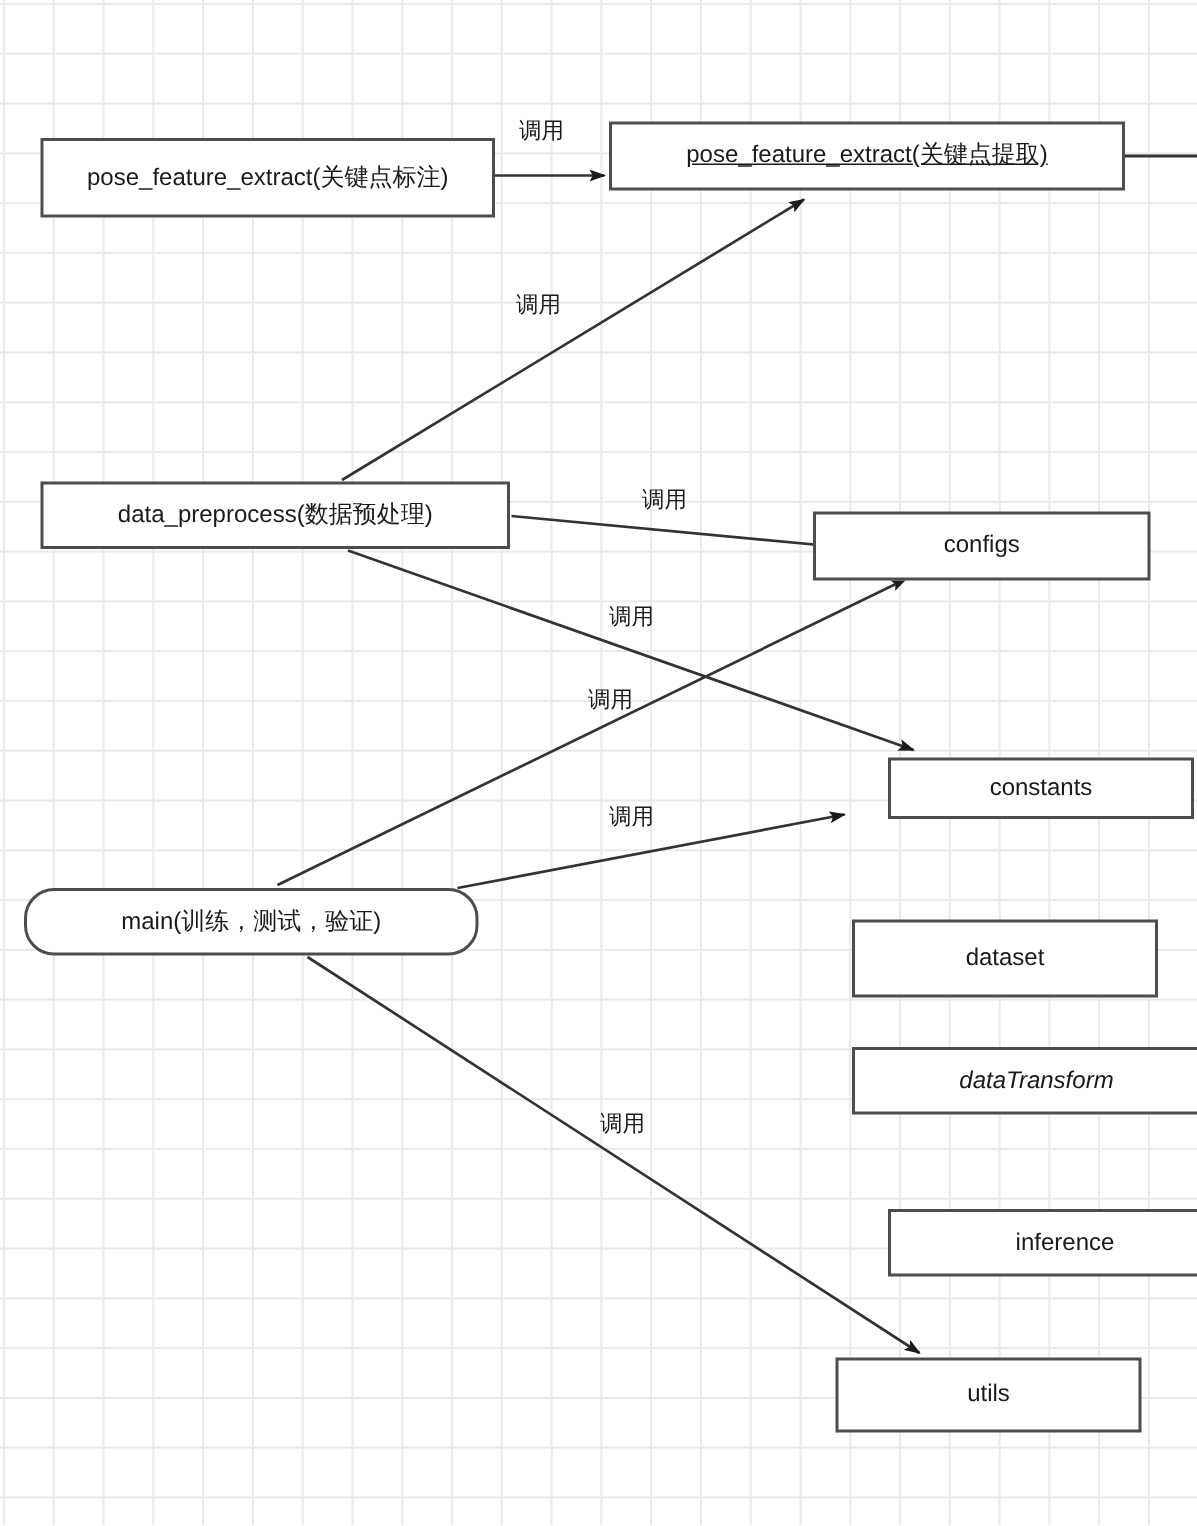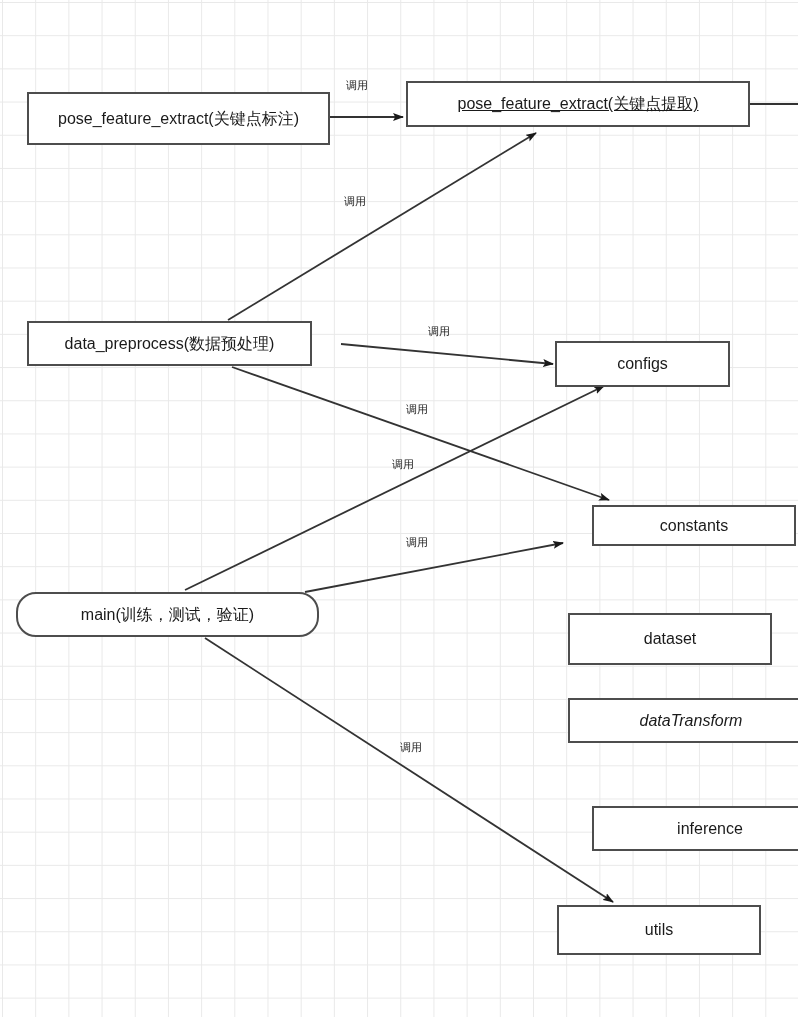--- a/index.html
+++ b/index.html
@@ -43,21 +43,21 @@
     font-size: 16px;
     line-height: 1.2;
     white-space: nowrap;
     z-index: 2;
   }
   .node-label {
     display: block;
   }
   .edge-label {
     position: absolute;
-    font-size: 11px;
+    font-size: 15px;
     color: #1a1a1a;
     white-space: nowrap;
     z-index: 3;
     background: transparent;
   }
 </style>
 </head>
 <body>
 
 <div id="canvas">
@@ -80,27 +80,27 @@
       </g>
   </svg>
 
   <div id="nodes-group">
       <div class="node" style="left: 27px; top: 92px; width: 303px; height: 53px; border-color: rgb(77, 77, 77); background: rgb(255, 255, 255); align-items: center;">
         <span class="node-label">pose_feature_extract(关键点标注)</span>
       </div>
       <div class="node" style="left: 406px; top: 81px; width: 344px; height: 46px; border-color: rgb(77, 77, 77); background: rgb(255, 255, 255); text-decoration: underline;">
         <span class="node-label">pose_feature_extract(关键点提取)</span>
       </div>
-      <div class="node" style="left: 27px; top: 321px; width: 285px; height: 45px; border-color: rgb(77, 77, 77); background: rgb(255, 255, 255); justify-content: center;">
+      <div class="node" style="left: 27px; top: 321px; width: 313px; height: 45px; border-color: rgb(77, 77, 77); background: rgb(255, 255, 255); justify-content: center;">
         <span class="node-label">data_preprocess(数据预处理)</span>
       </div>
       <div class="node" style="left: 16px; top: 592px; width: 303px; height: 45px; border-color: rgb(77, 77, 77); background: rgb(255, 255, 255); border-radius: 20px;">
         <span class="node-label">main(训练，测试，验证)</span>
       </div>
-      <div class="node" style="left: 555px; top: 341px; width: 175px; height: 46px; border-color: rgb(77, 77, 77); background: rgb(255, 255, 255);">
+      <div class="node" style="left: 542px; top: 341px; width: 225px; height: 46px; border-color: rgb(77, 77, 77); background: rgb(255, 255, 255);">
         <span class="node-label">configs</span>
       </div>
       <div class="node" style="left: 568px; top: 505px; width: 204px; height: 41px; border-color: rgb(77, 77, 77); background: rgb(255, 255, 255); margin-left: 24px;">
         <span class="node-label">constants</span>
       </div>
       <div class="node" style="left: 557px; top: 613px; width: 204px; height: 52px; border-color: rgb(77, 77, 77); background: rgb(255, 255, 255); margin-left: 11px;">
         <span class="node-label">dataset</span>
       </div>
       <div class="node" style="left: 568px; top: 698px; width: 246px; height: 45px; border-color: rgb(77, 77, 77); background: rgb(255, 255, 255); font-style: italic;">
         <span class="node-label">dataTransform</span>

